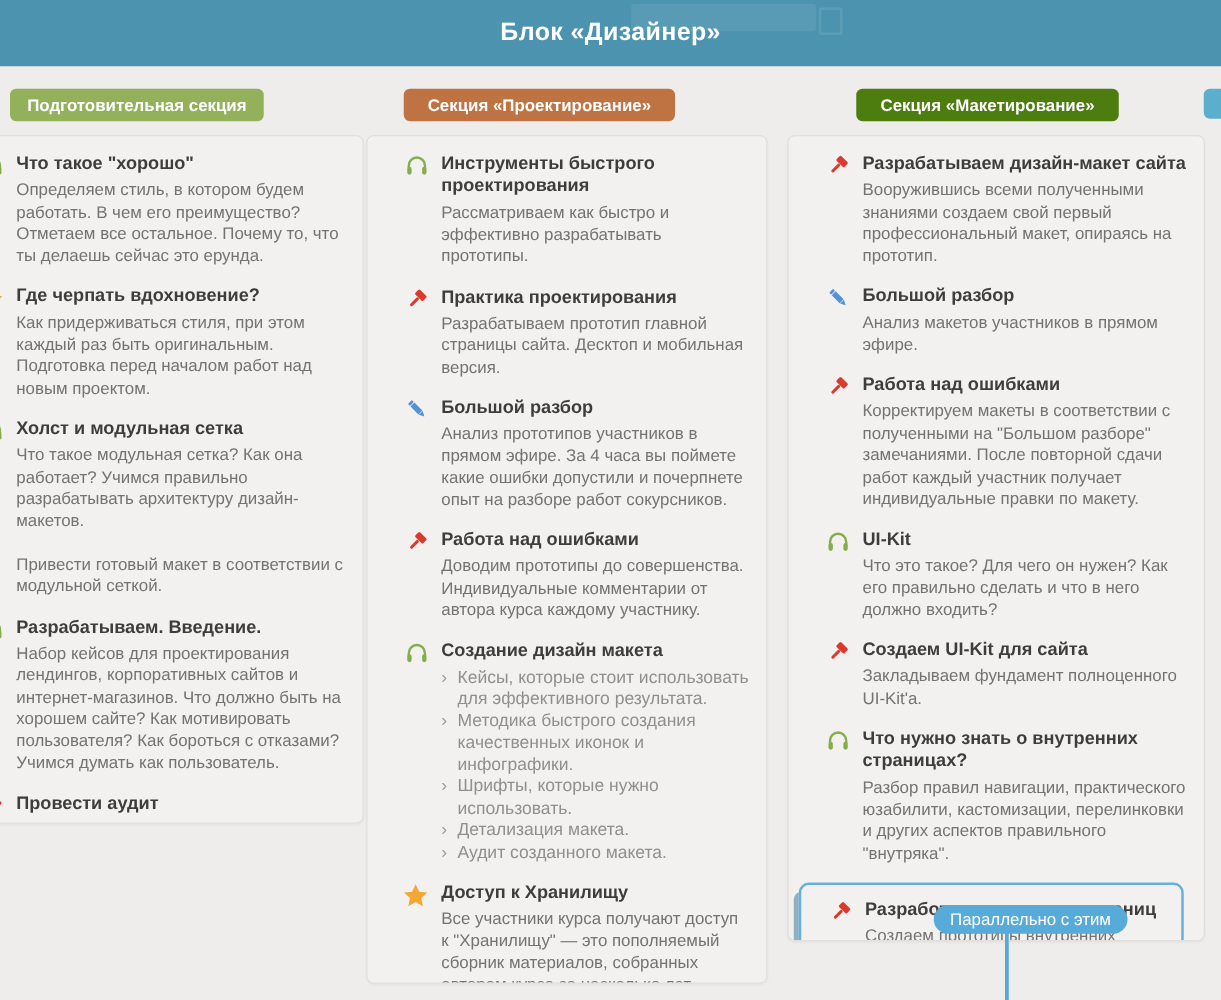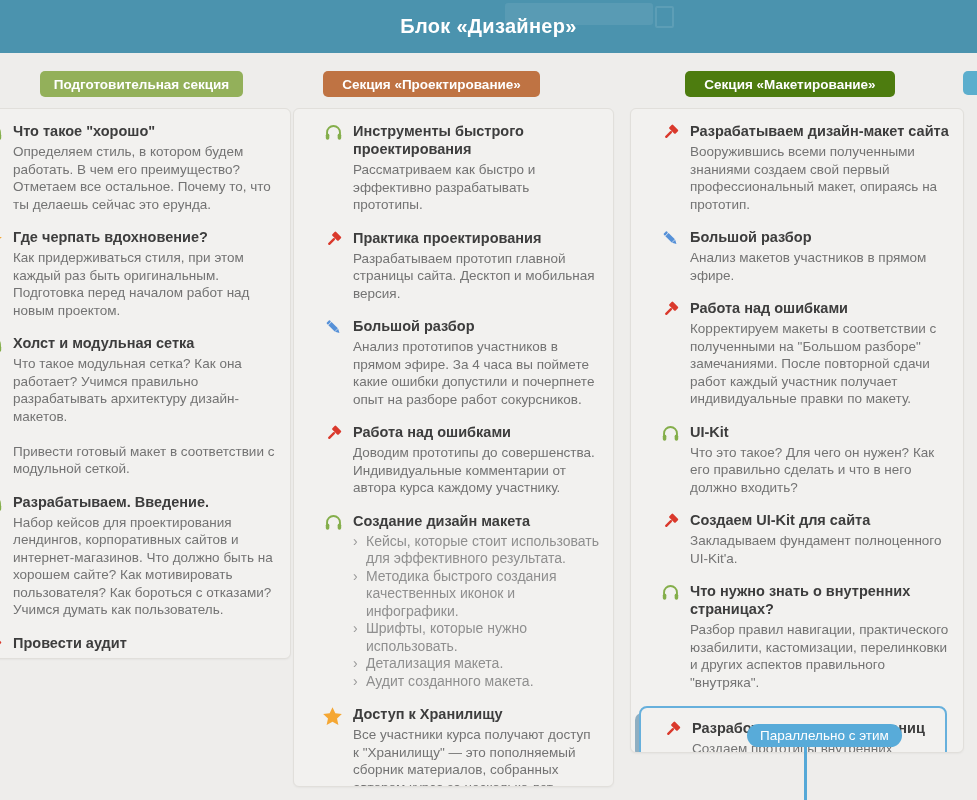--- a/index.html
+++ b/index.html
@@ -11,21 +11,21 @@
           display:flex;align-items:center;justify-content:center;}
   .topbar-title{color:#fff;font-size:20px;font-weight:bold;letter-spacing:.3px;margin:0;}
   .ghost-a{position:absolute;left:505px;top:3px;width:148px;height:22px;
            background:rgba(255,255,255,.08);border-radius:3px;}
   .ghost-b{position:absolute;left:655px;top:6px;width:15px;height:18px;
            border:2px solid rgba(255,255,255,.10);border-radius:2px;}
 
   .sec-label{position:absolute;top:71px;height:26px;border-radius:5px;color:#fff;
              font-size:13.5px;font-weight:bold;display:flex;align-items:center;
              justify-content:center;box-sizing:border-box;padding:0 12px;white-space:nowrap;}
-  #label-0{left:8px;width:203px;margin-left:32px;}
+  #label-0{left:8px;width:203px;}
   #label-1{left:323px;width:217px;}
   #label-2{left:685px;width:210px;}
   .label-cut{position:absolute;left:963px;top:71px;width:14px;height:24px;
              border-radius:5px 0 0 5px;}
 
   .card{position:absolute;top:108px;background:#f2f1ef;border:1px solid #e1dfdb;
         border-radius:6px;box-sizing:border-box;overflow:hidden;
         padding:13px 14px 8px 0;box-shadow:0 1px 2px rgba(0,0,0,.04);}
   #card-0{left:-47px;width:338px;height:551px;}
   #card-1{left:293px;width:321px;height:679px;}

